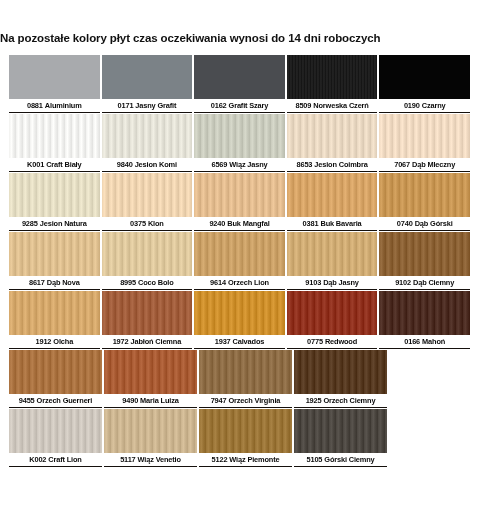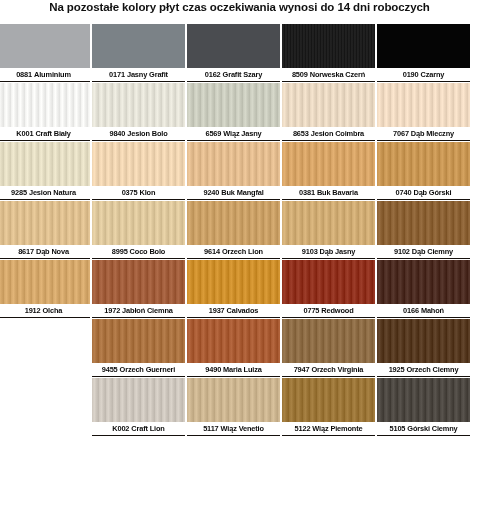--- a/index.html
+++ b/index.html
@@ -2,36 +2,34 @@
 <html><head>
 <meta charset="utf-8">
 <title>Kolory płyt</title>
 <style>
   html,body{margin:0;padding:0;}
   body{
     width:479px;height:512px;overflow:hidden;background:#ffffff;
     font-family:"Liberation Sans",sans-serif;
   }
   #page-title{
-    text-align:center;
     font-size:11.5px;
     font-weight:bold;
     color:#111111;
     letter-spacing:-0.1px;
-    padding-top:0;
+    padding-top:31px;
     line-height:14px;
     white-space:nowrap;
   }
   #grid{
     margin-top:10px;
     padding:0 9px;
     display:flex;
     flex-direction:column;
     row-gap:1px;
-    align-items:flex-end;
   }
   .row{display:flex;column-gap:2px;}
   .cell{
     width:93px;
     display:flex;
     flex-direction:column;
   }
   .swatch{
     height:44px;
     width:100%;
@@ -98,21 +96,21 @@
       <div class="cell">
         <div class="swatch" style="background: rgb(241, 241, 239);">
           <div class="grain" style="background: repeating-linear-gradient(90deg, rgb(241, 241, 239) 0px, rgb(255, 255, 253) 2.4px, rgb(241, 241, 239) 4.2px, rgb(225, 225, 223) 7px);"></div>
         </div>
         <div class="caption"><span class="cap-code">K001</span><span>Craft Biały</span></div>
       </div>
       <div class="cell">
         <div class="swatch" style="background: rgb(227, 225, 214);">
           <div class="grain" style="background: repeating-linear-gradient(90deg, rgb(227, 225, 214) 0px, rgb(241, 239, 228) 2.4px, rgb(227, 225, 214) 4.2px, rgb(211, 209, 198) 7px);"></div>
         </div>
-        <div class="caption"><span class="cap-code">9840</span><span>Jesion Bolo</span></div>
+        <div class="caption"><span class="cap-code">9840</span><span>Jesion Komi</span></div>
       </div>
       <div class="cell">
         <div class="swatch" style="background: rgb(201, 203, 189);">
           <div class="grain" style="background: repeating-linear-gradient(90deg, rgb(201, 203, 189) 0px, rgb(215, 217, 203) 2.4px, rgb(201, 203, 189) 4.2px, rgb(185, 187, 173) 7px);"></div>
         </div>
         <div class="caption"><span class="cap-code">6569</span><span>Wiąz Jasny</span></div>
       </div>
       <div class="cell">
         <div class="swatch" style="background: rgb(232, 215, 193);">
           <div class="grain" style="background: repeating-linear-gradient(90deg, rgb(232, 215, 193) 0px, rgb(246, 229, 207) 2.4px, rgb(232, 215, 193) 4.2px, rgb(216, 199, 177) 7px);"></div>

